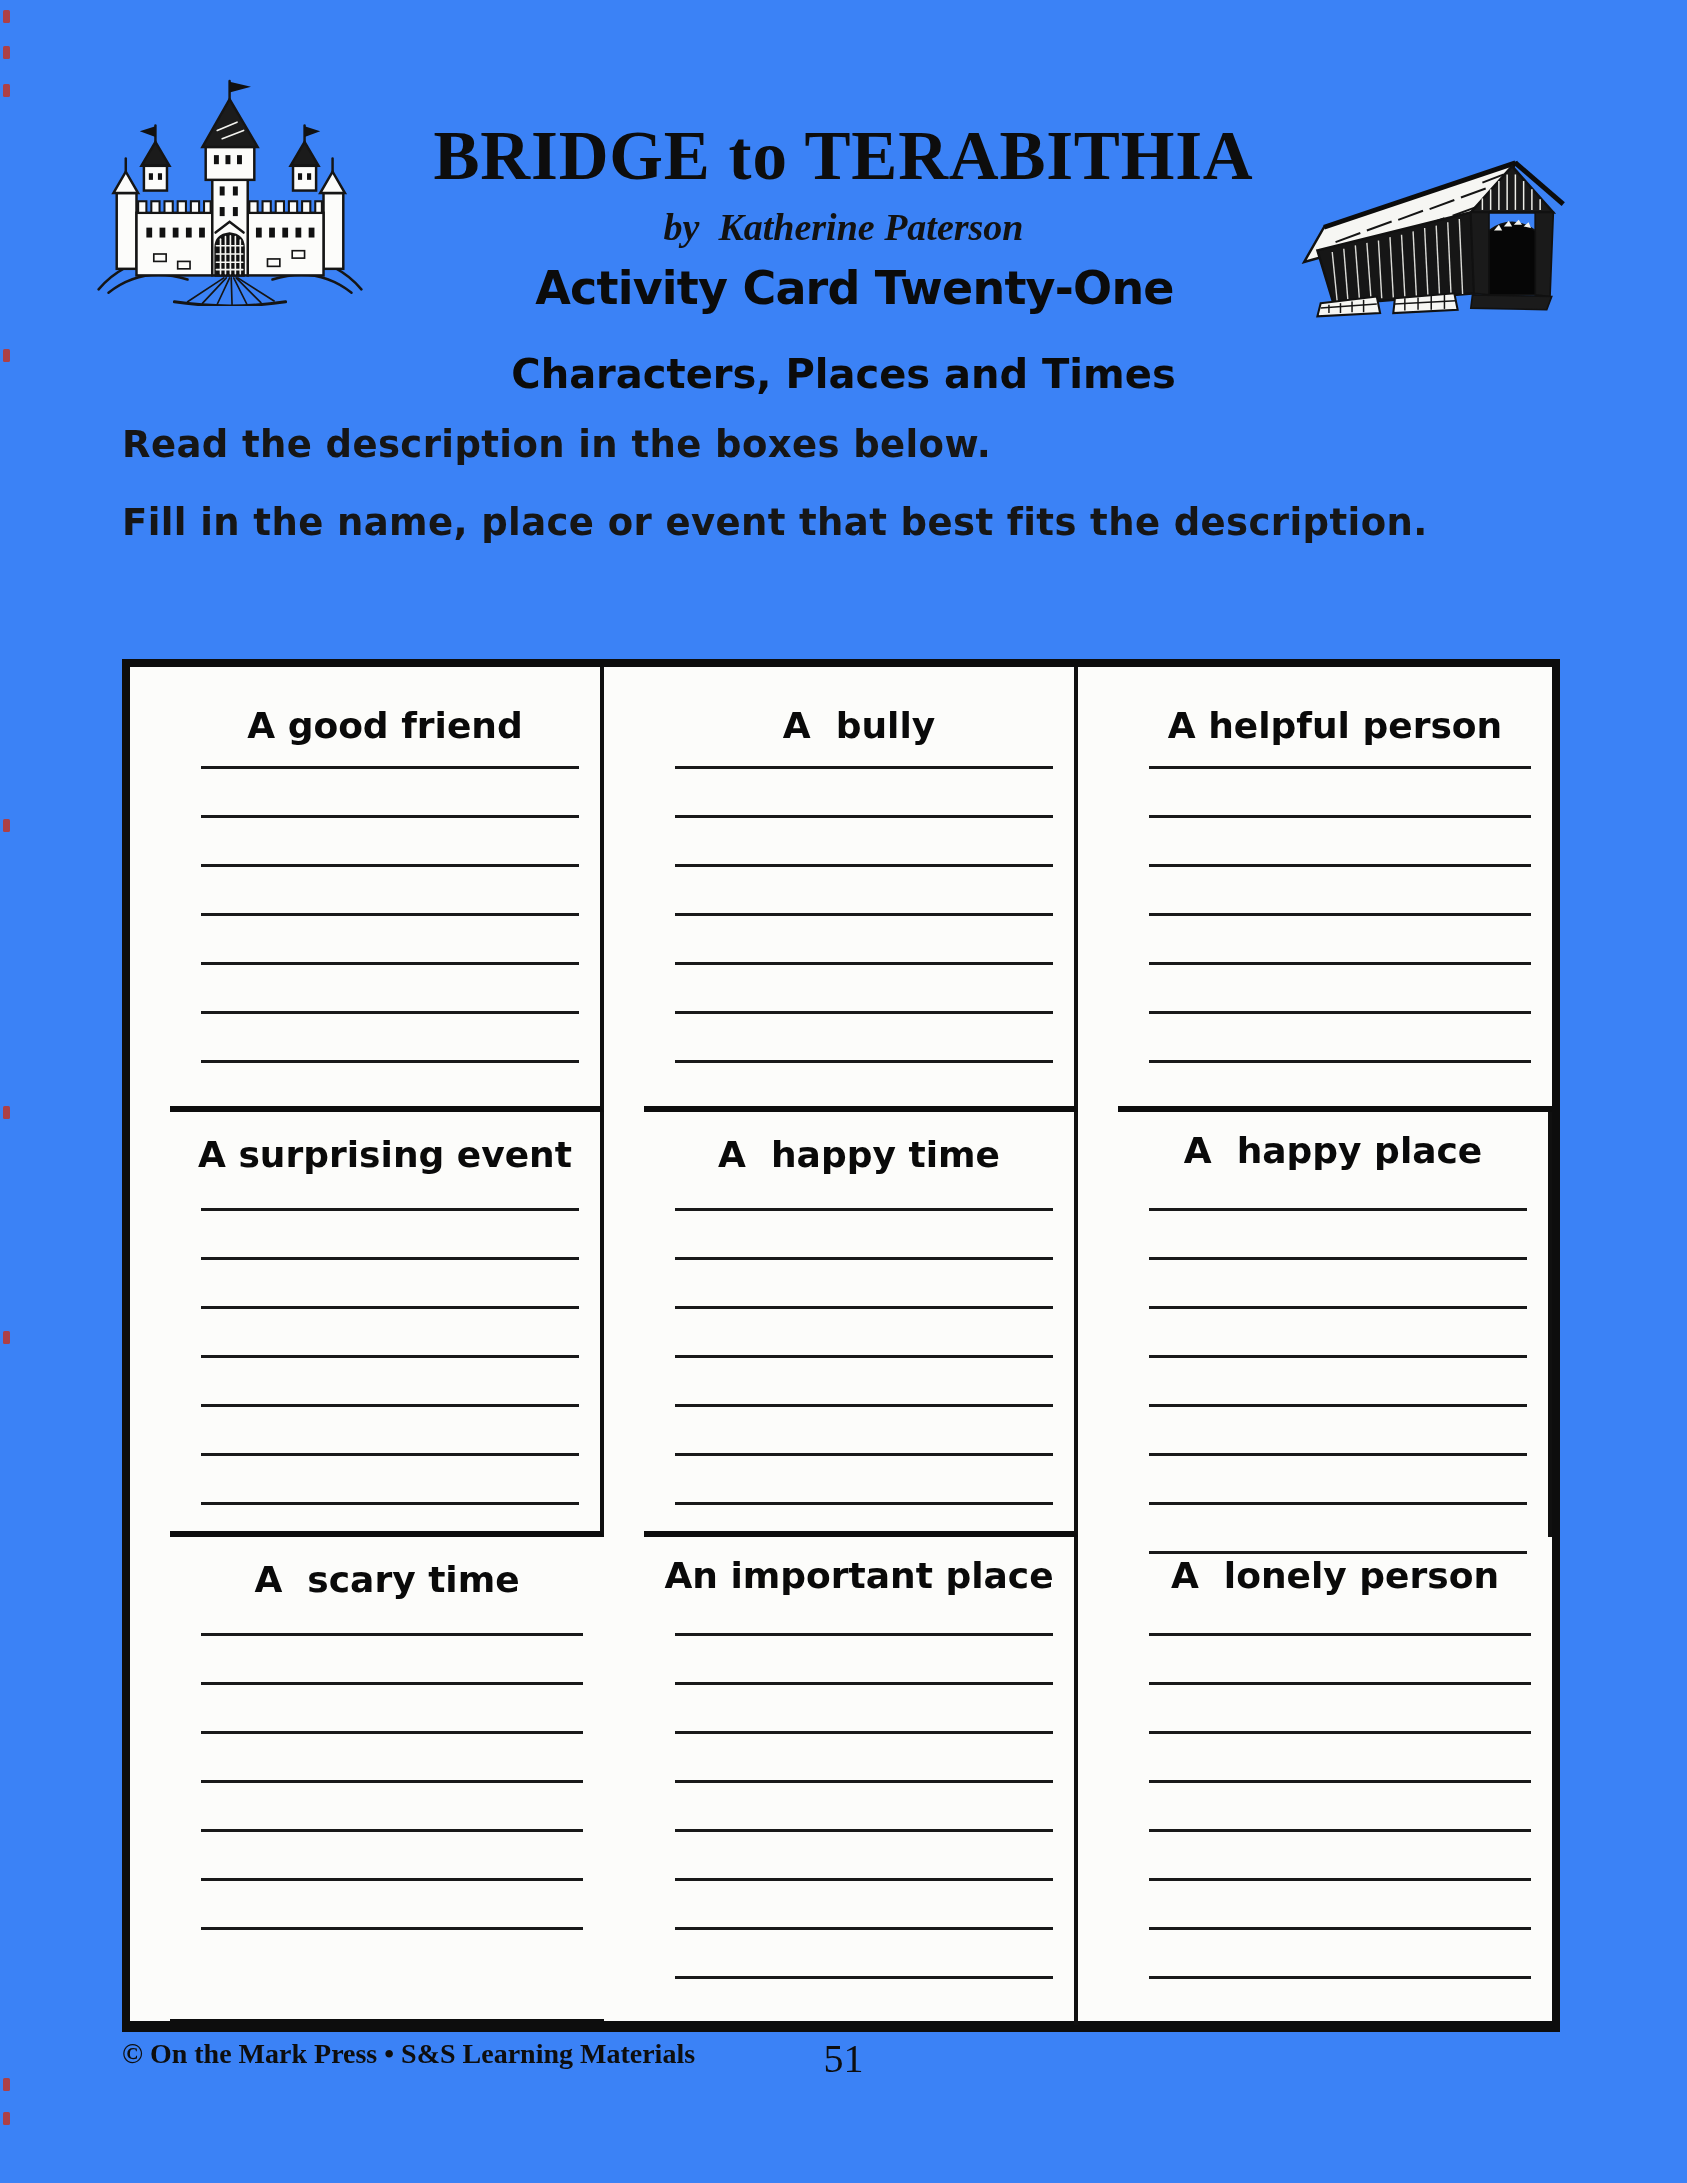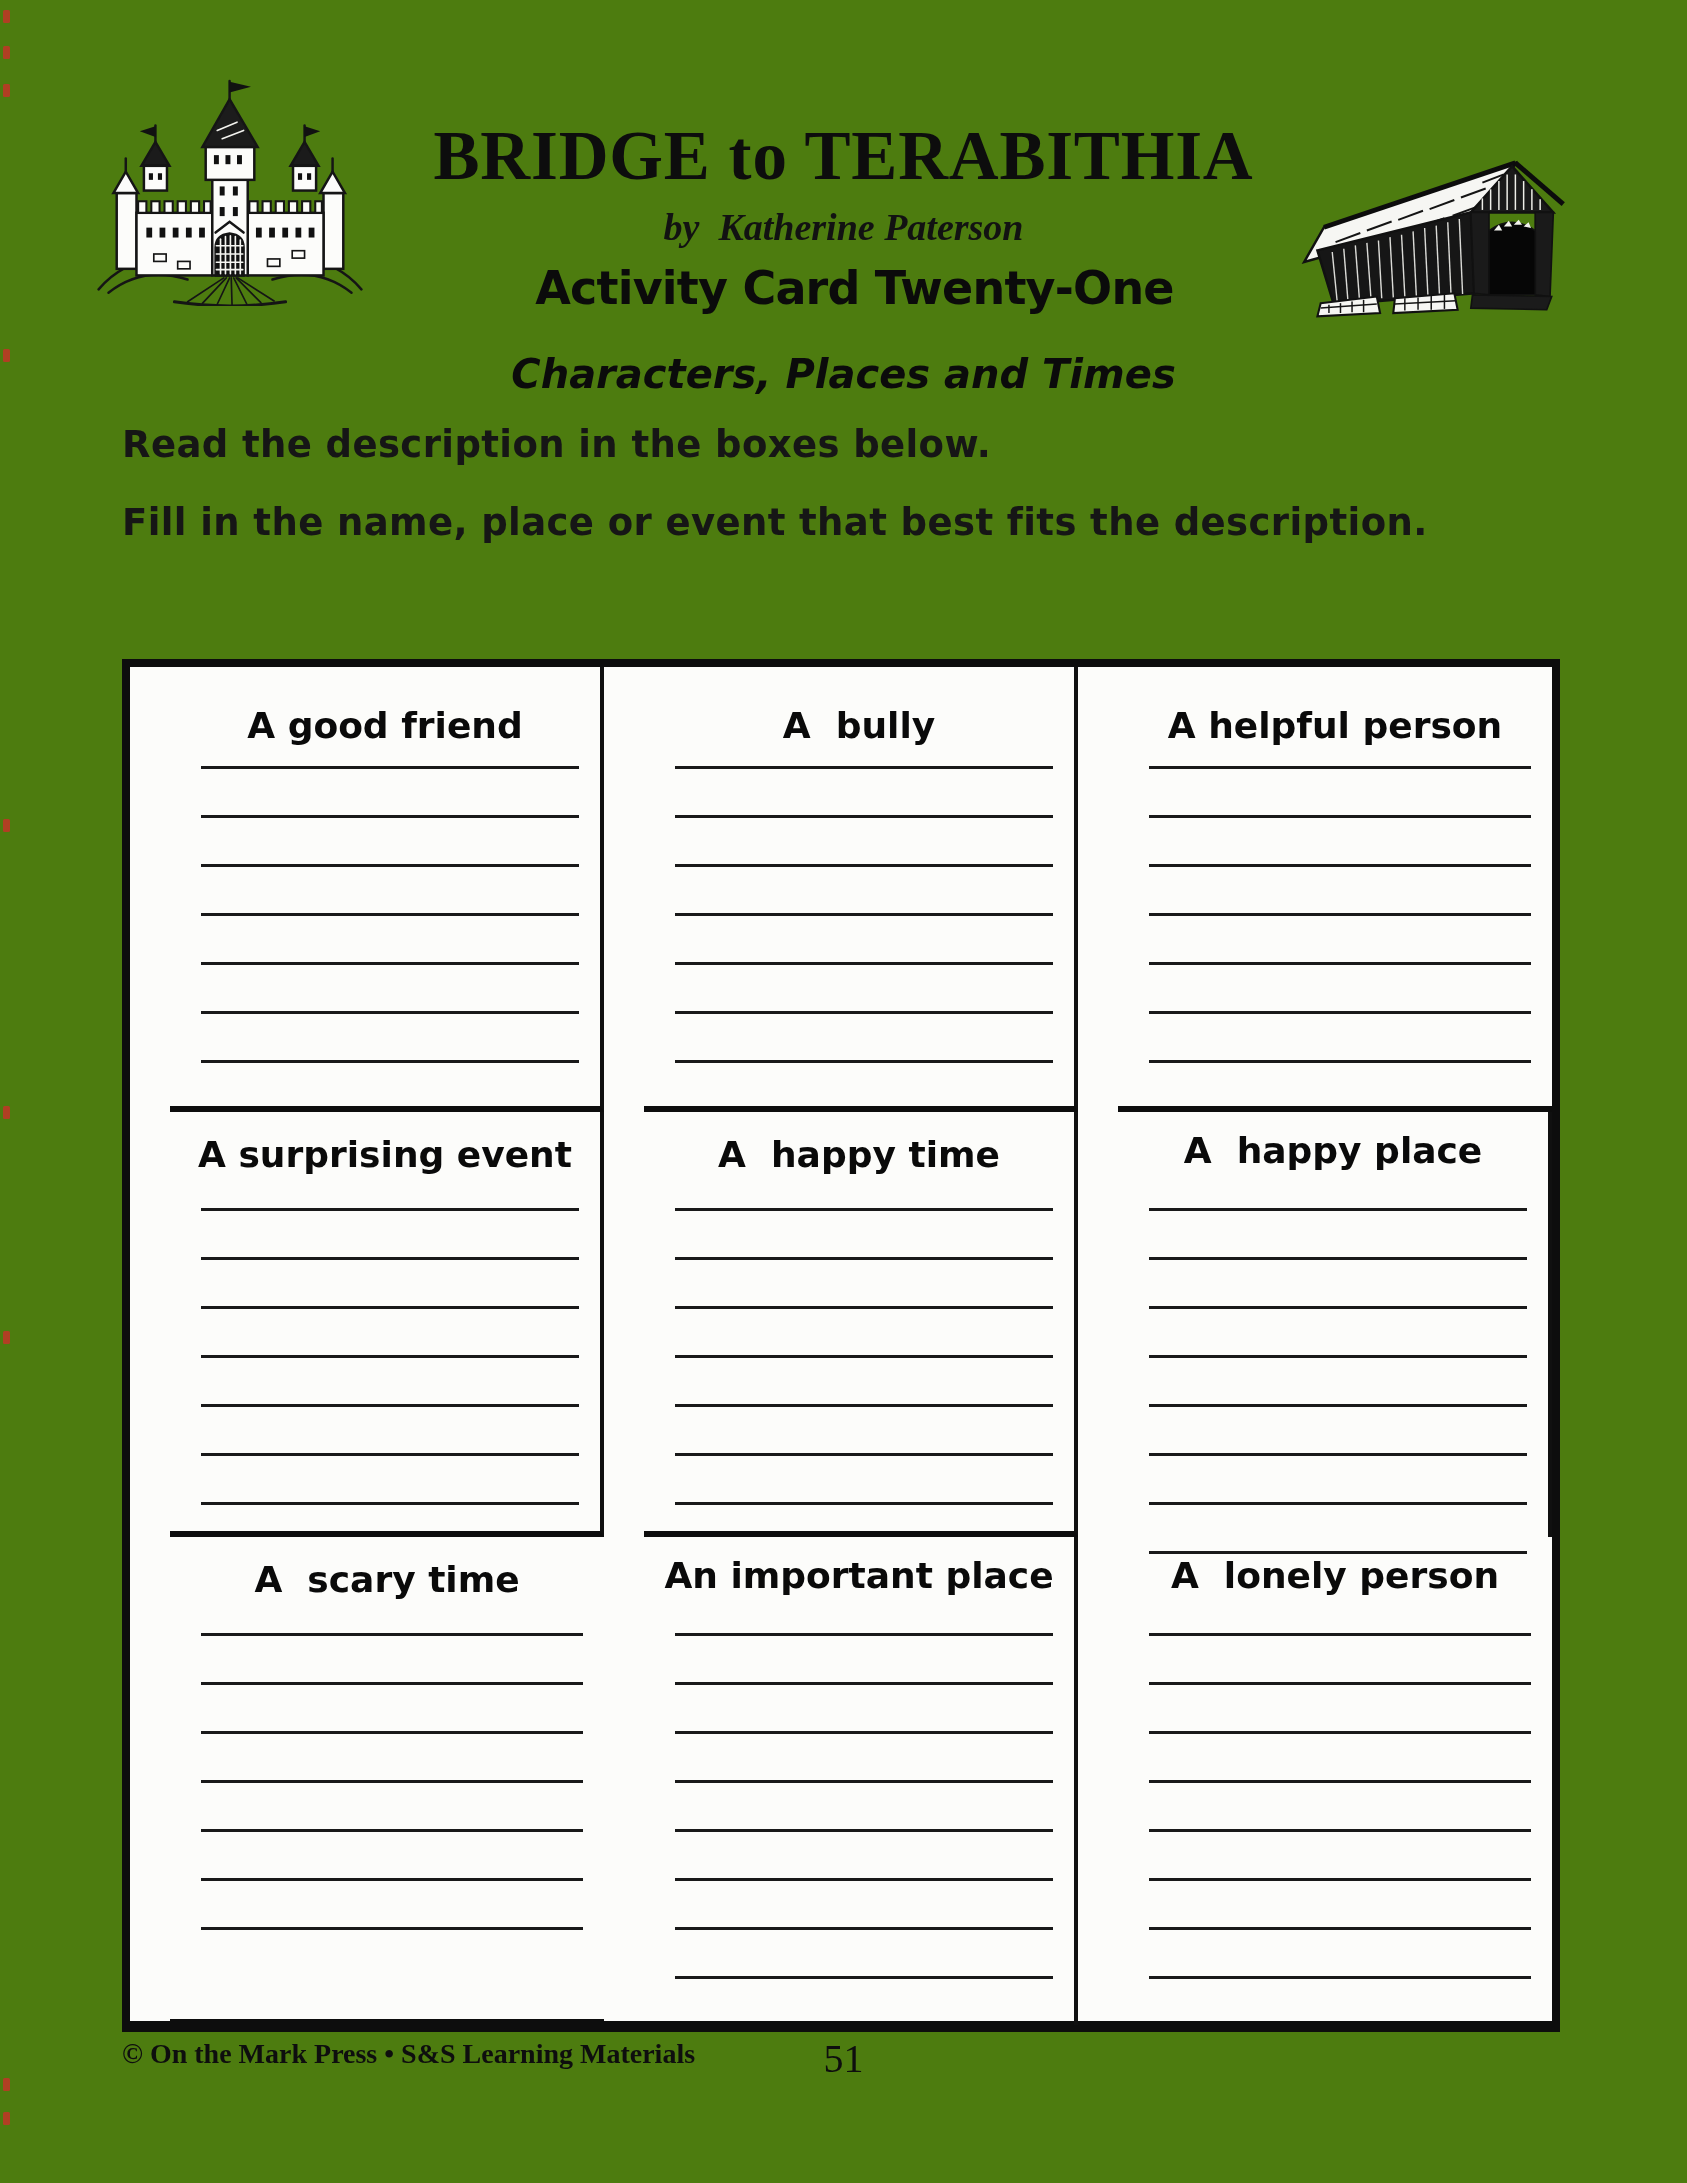--- a/index.html
+++ b/index.html
@@ -1,24 +1,24 @@
 <!DOCTYPE html>
 <html style="font-size:13px"><head>
 <meta charset="utf-8">
 <style>
   html,body{margin:0;padding:0;background:#ffffff;}
-  .page{position:relative;width:1687px;height:2183px;background:#4d7c0f;overflow:hidden;
+  .page{position:relative;width:1687px;height:2183px;background:#3b82f6;overflow:hidden;
         font-family:"DejaVu Sans",sans-serif;color:#111;}
   .centered{position:absolute;left:0;width:100%;text-align:center;}
   .page-title{top:122px;font-family:"Liberation Serif",serif;font-weight:bold;
               font-size:69px;line-height:1;letter-spacing:0.8px;color:#0d0d0d;}
   .byline{top:208px;font-family:"Liberation Serif",serif;font-style:italic;font-weight:600;
           font-size:38px;line-height:1;white-space:pre;color:#121212;}
   .card-title{top:265px;font-weight:bold;font-size:46px;line-height:1;letter-spacing:-0.8px;color:#0b0b0b;padding-left:11px;}
-  .subtitle{top:354px;font-weight:bold;font-style:italic;font-size:40px;line-height:1;color:#0b0b0b;}
+  .subtitle{top:354px;font-weight:bold;font-size:40px;line-height:1;color:#0b0b0b;}
   .instruction{position:absolute;left:122px;font-size:37px;line-height:1.1;color:#161616;letter-spacing:0.4px;font-weight:bold;}
   .instr-0{top:425px;} .instr-1{top:503px;} .instr-2{top:580px;}
 
   .illustration{position:absolute;}
   .castle{left:92px;top:71px;width:276px;height:235px;}
   .bridge{left:1295px;top:120px;width:303px;height:198px;}
 
   .grid{position:absolute;left:122px;top:659px;width:1438px;height:1373px;
         box-sizing:border-box;border:8.2px solid #0d0d0d;border-bottom-width:11.5px;
         display:grid;grid-template-columns:1fr 1fr 1fr;grid-template-rows:445px 425px 1fr;

